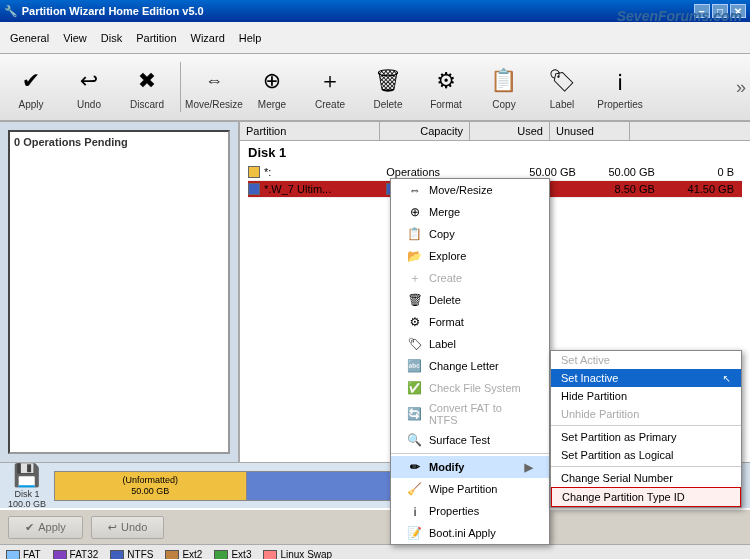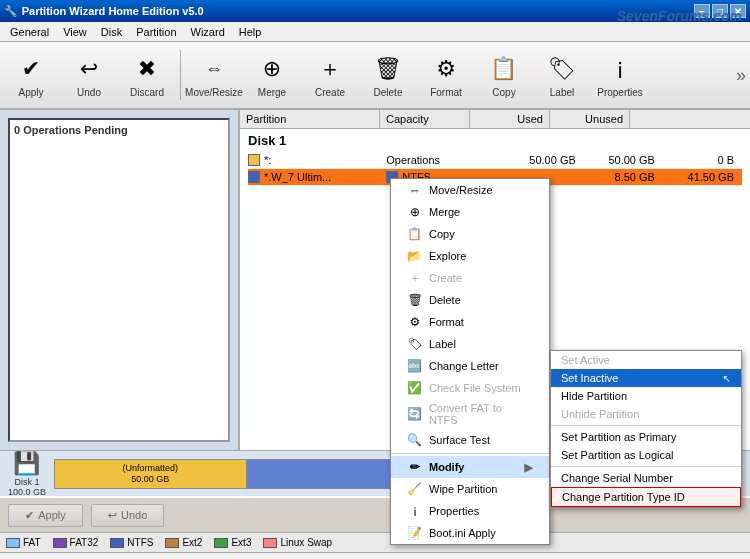--- a/index.html
+++ b/index.html
@@ -30,21 +30,21 @@
       background: #6699cc;
       color: white;
       width: 16px; height: 14px;
       display: inline-flex; align-items: center; justify-content: center;
       font-size: 10px; cursor: pointer; border: 1px solid #aaccff;
     }
     
     #menu-bar {
       background: #f0f0f0;
       border-bottom: 1px solid #aaa;
-      height: 20px;
+      height: 32px;
       display: flex;
       align-items: center;
       padding: 0 4px;
       gap: 2px;
     }
     #menu-bar span {
       padding: 2px 6px;
       cursor: pointer;
       font-size: 11px;
     }
@@ -113,23 +113,23 @@
       border-bottom: 1px solid #aaa;
       font-size: 11px;
     }
     .pt-col {
       padding: 3px 6px;
       border-right: 1px solid #aaa;
       font-weight: normal;
     }
     .pt-col-partition { width: 140px; }
     .pt-col-fs { width: 110px; }
-    .pt-col-capacity { width: 90px; }
+    .pt-col-capacity { width: 90px; text-align: right; }
     .pt-col-used { width: 80px; text-align: right; }
-    .pt-col-unused { width: 80px; text-align: right; }
+    .pt-col-unused { width: 80px; text-align: left; }
     
     #disk-section { padding: 4px 8px; }
     .disk-title { font-size: 13px; font-weight: bold; margin-bottom: 4px; }
     .disk-row {
       display: flex;
       align-items: center;
       padding: 2px 0;
       font-size: 11px;
       border-bottom: 1px solid #eee;
     }
@@ -266,21 +266,21 @@
     }
     .sub-item.disabled { color: #aaa; cursor: default; }
     .sub-item.highlight {
       background: #1166cc;
       color: white;
       justify-content: space-between;
     }
     .sub-separator { height: 1px; background: #ccc; margin: 2px 0; }
 
     
-    .disk-row.selected { background: #f97316; justify-content: center; }
+    .disk-row.selected { background: #b91c1c; justify-content: center; }
 
     
     #watermark {
       position: absolute;
       top: 8px;
       right: 8px;
       color: #336699;
       font-size: 14px;
       font-weight: bold;
       font-style: italic;

